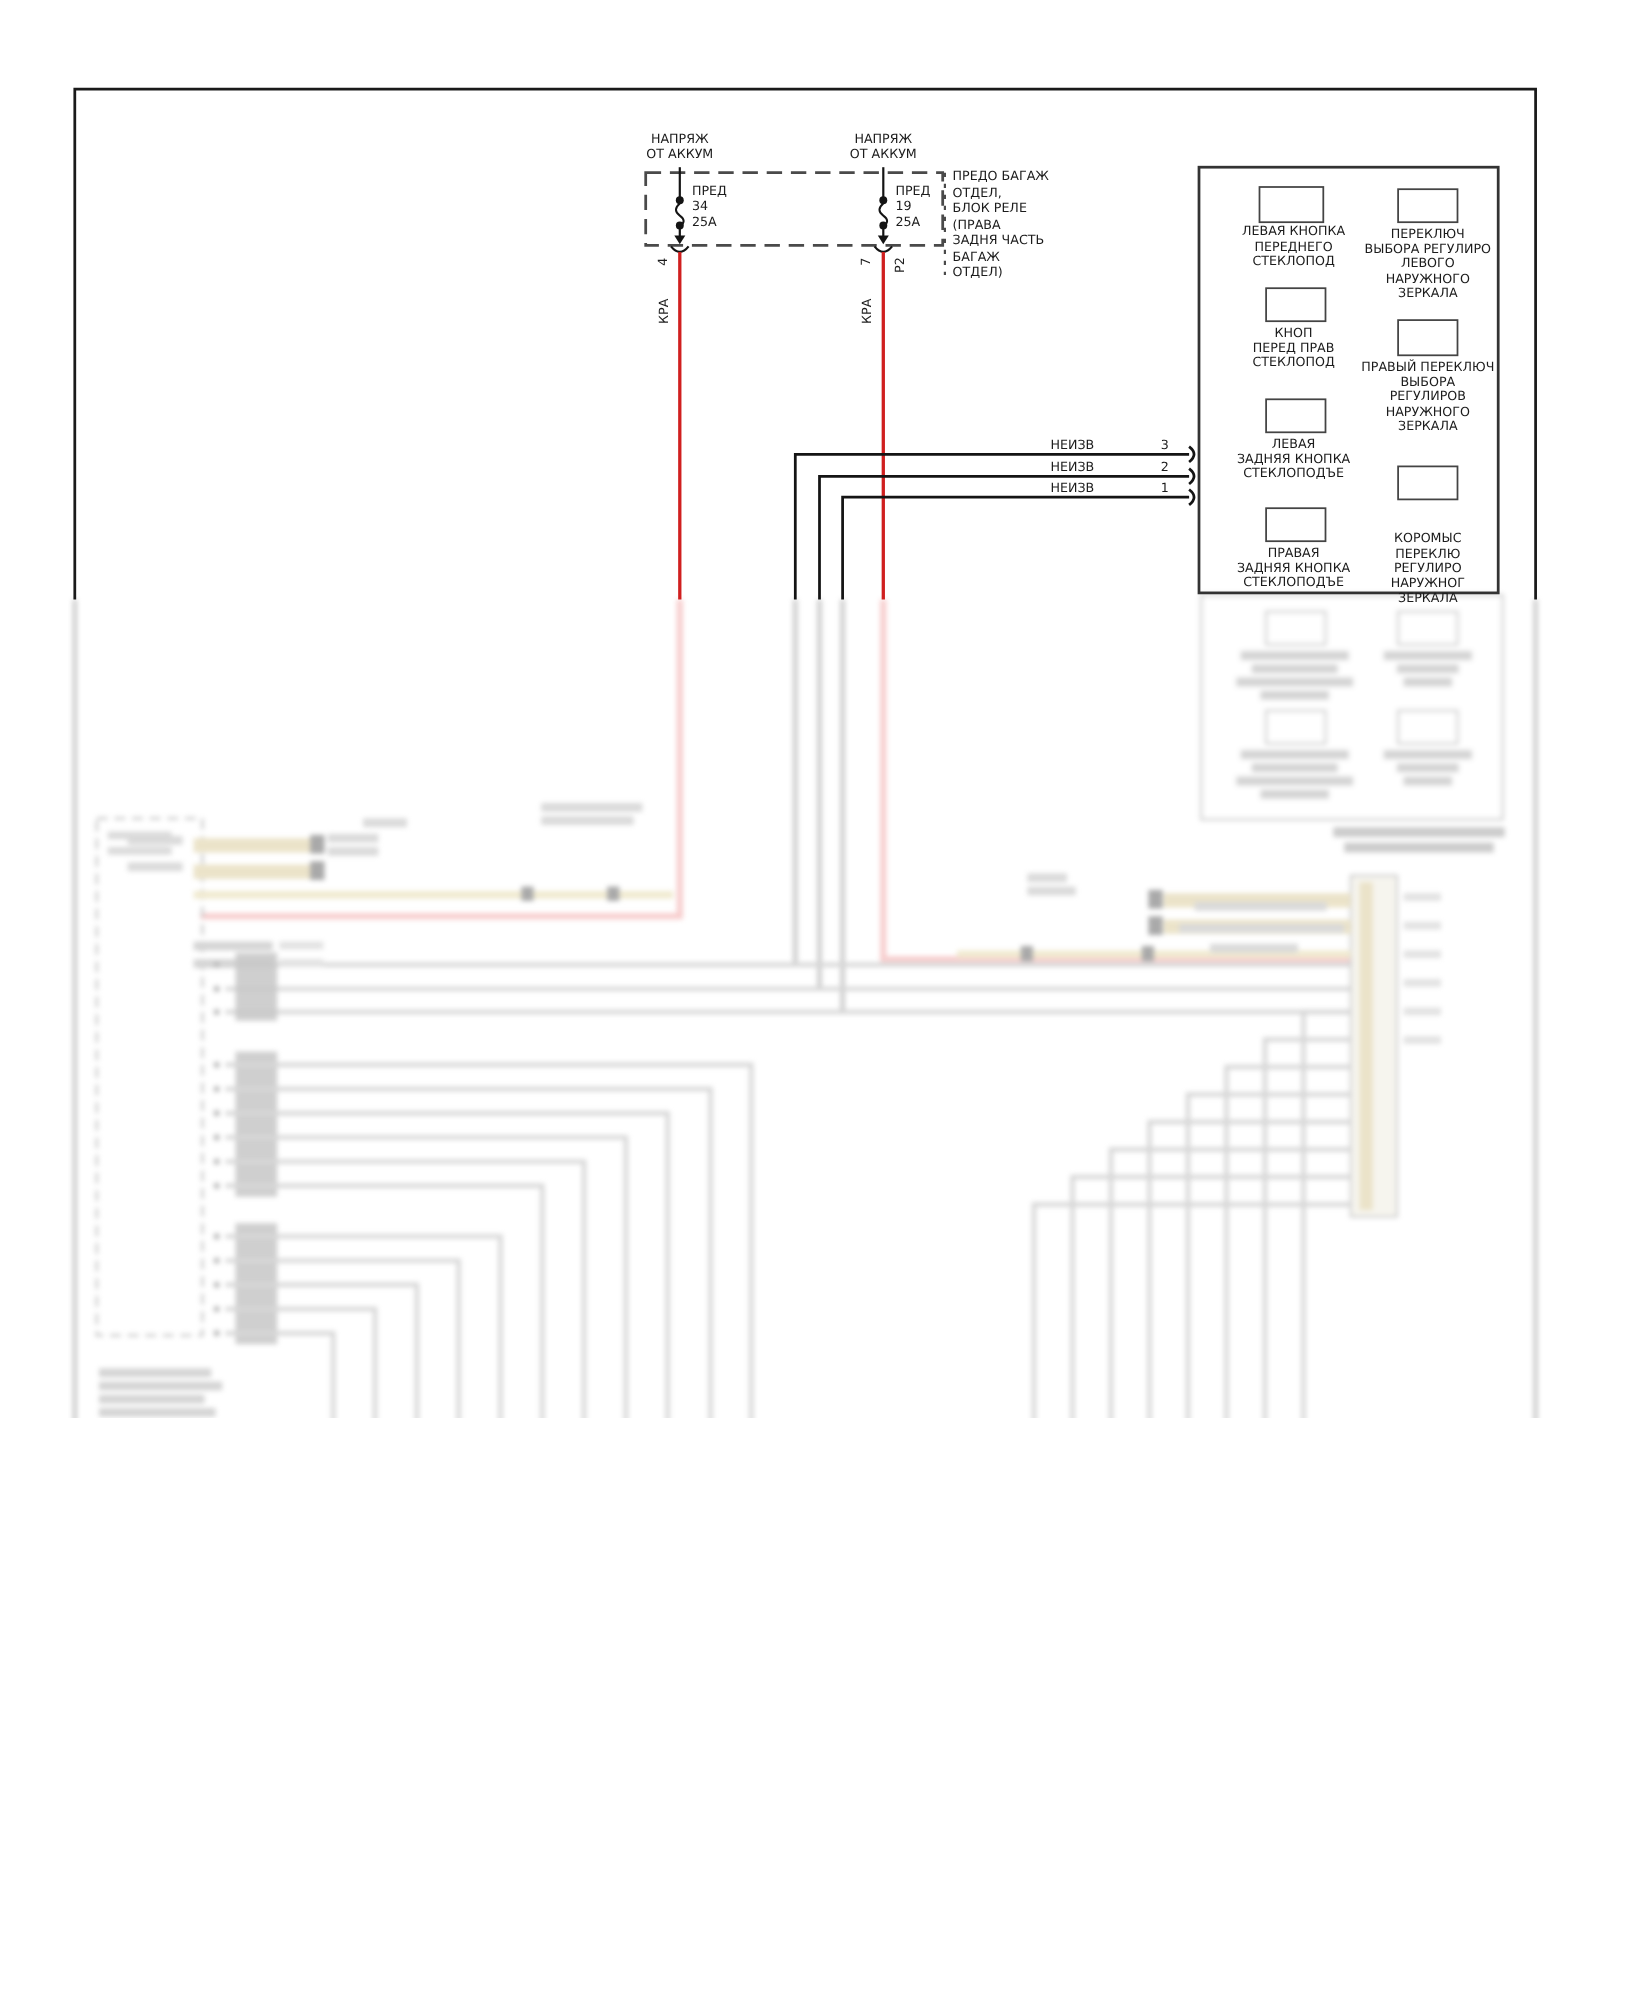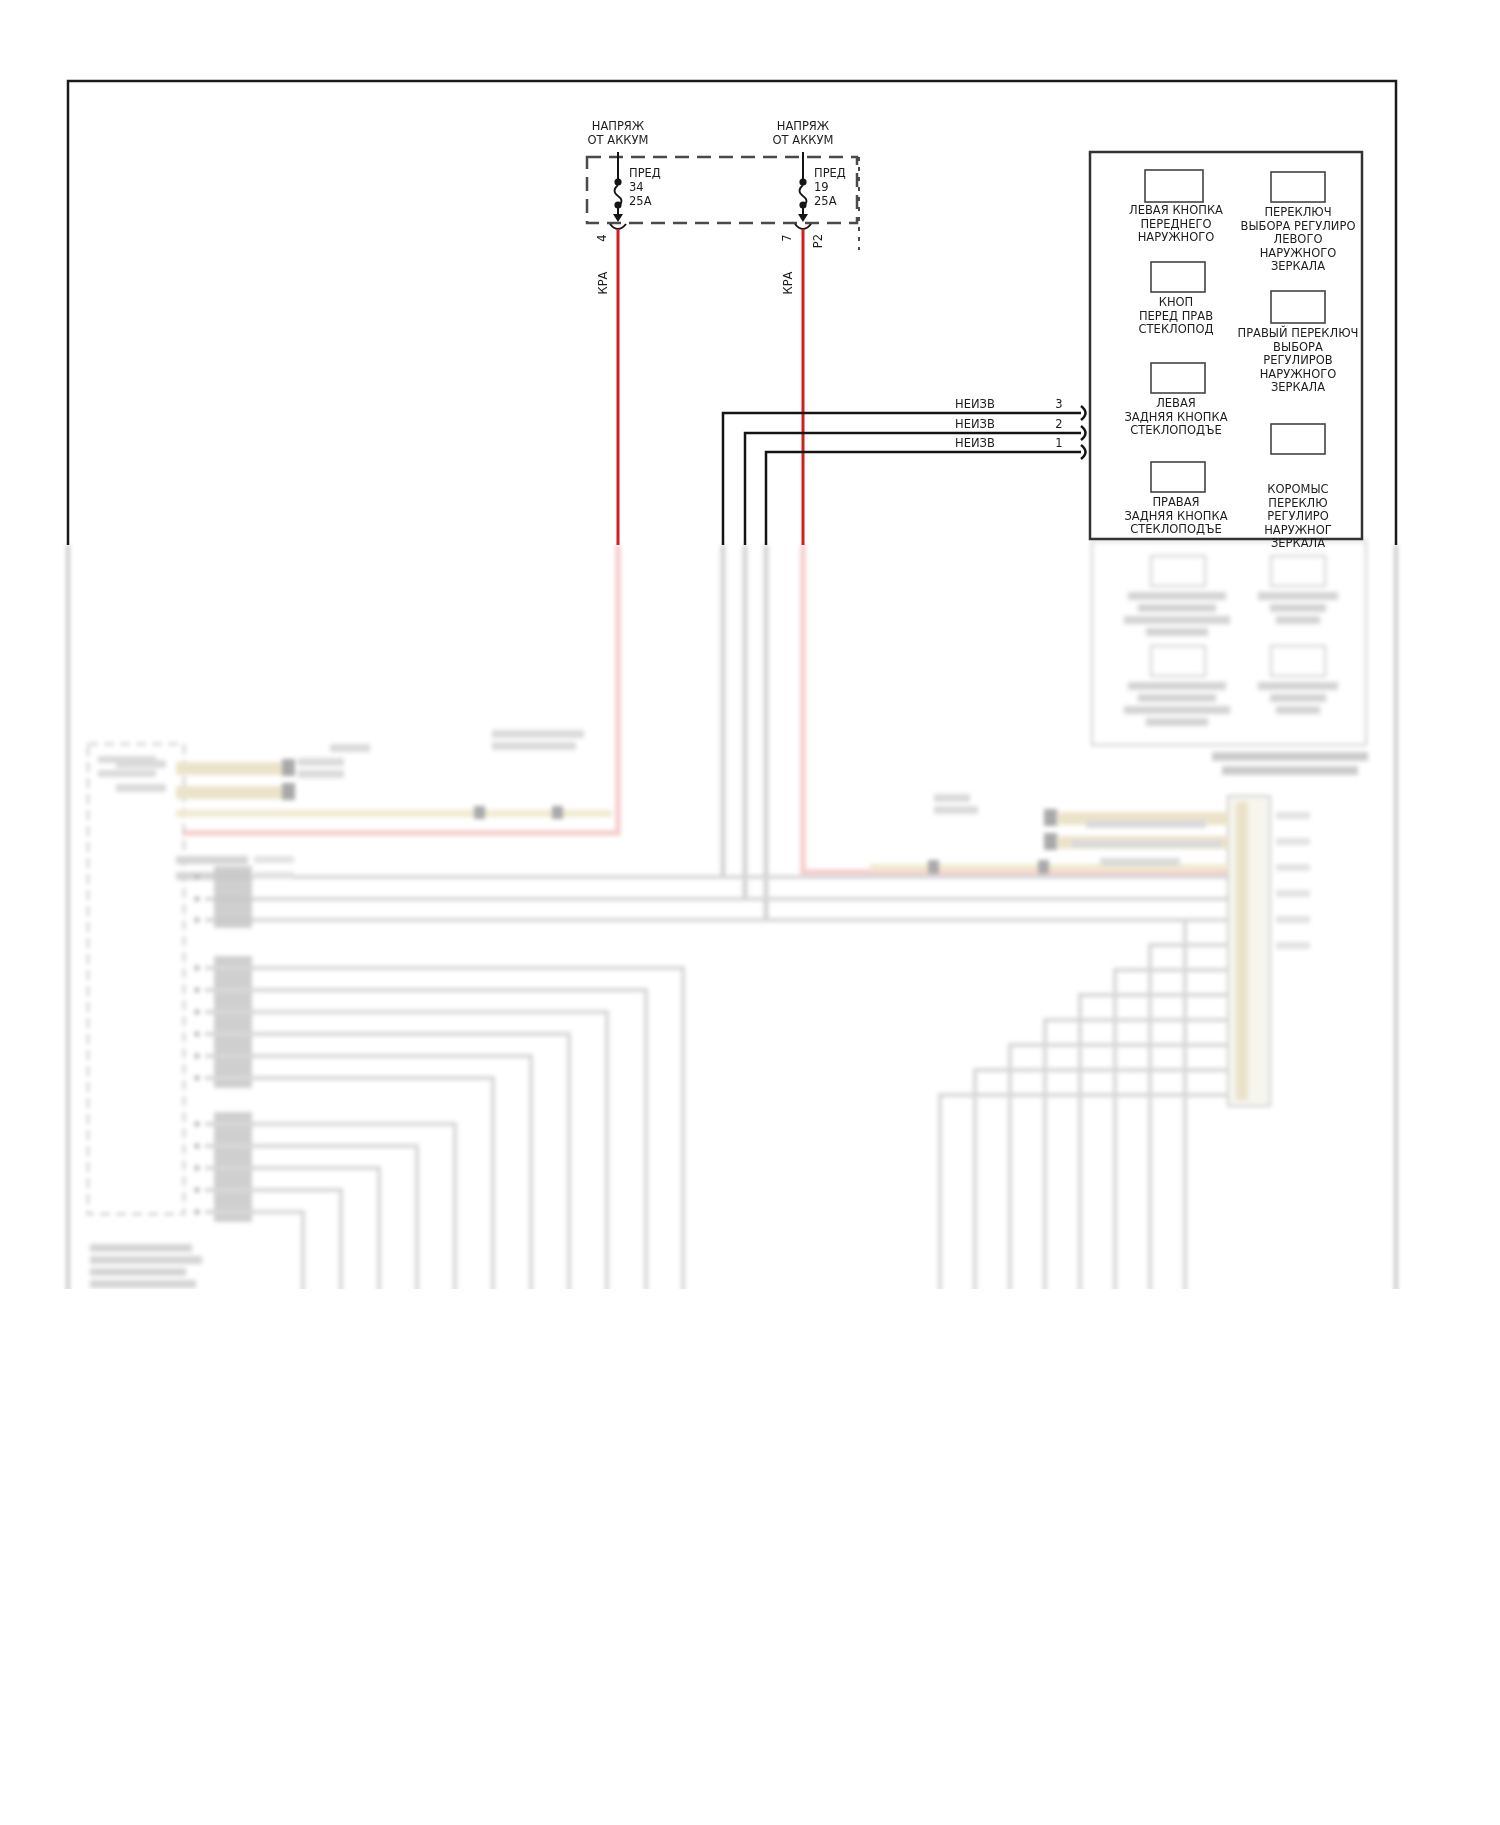--- a/index.html
+++ b/index.html
@@ -319,31 +319,38 @@
     <span class="lbl" style="position:static; display:block;">19</span>
     <span class="lbl" style="position:static; display:block;">25A</span>
   </div>
 
   <div class="lbl rot" style="left:587px; top:231px; width:30px; height:14px;">4</div>
   <div class="lbl rot" style="left:583px; top:276px; width:40px; height:14px;">КРА</div>
   <div class="lbl rot" style="left:772px; top:231px; width:30px; height:14px;">7</div>
   <div class="lbl rot" style="left:803px; top:234px; width:30px; height:14px;">P2</div>
   <div class="lbl rot" style="left:768px; top:276px; width:40px; height:14px;">КРА</div>
 
+  <div class="lbl" style="left:866px; top:153px; width:150px; line-height:14.5px;">ПРЕДО БАГАЖ
+ОТДЕЛ,
+БЛОК РЕЛЕ
+(ПРАВА
+ЗАДНЯ ЧАСТЬ
+БАГАЖ
+ОТДЕЛ)</div>
 
   <div class="lbl rgt" style="left:955px; top:397px; width:80px;">НЕИЗВ</div>
   <div class="lbl ctr" style="left:1048px; top:397px; width:22px;">3</div>
   <div class="lbl rgt" style="left:955px; top:417px; width:80px;">НЕИЗВ</div>
   <div class="lbl ctr" style="left:1048px; top:417px; width:22px;">2</div>
   <div class="lbl rgt" style="left:955px; top:436px; width:80px;">НЕИЗВ</div>
   <div class="lbl ctr" style="left:1048px; top:436px; width:22px;">1</div>
 
   <div class="lbl ctr" style="left:1096px; top:204px; width:160px; line-height:13.5px;">ЛЕВАЯ КНОПКА
 ПЕРЕДНЕГО
-НАРУЖНОГО</div>
+СТЕКЛОПОД</div>
   <div class="lbl ctr" style="left:1096px; top:296px; width:160px; line-height:13.5px;">КНОП
 ПЕРЕД ПРАВ
 СТЕКЛОПОД</div>
   <div class="lbl ctr" style="left:1096px; top:397px; width:160px; line-height:13.5px;">ЛЕВАЯ
 ЗАДНЯЯ КНОПКА
 СТЕКЛОПОДЪЕ</div>
   <div class="lbl ctr" style="left:1096px; top:496px; width:160px; line-height:13.5px;">ПРАВАЯ
 ЗАДНЯЯ КНОПКА
 СТЕКЛОПОДЪЕ</div>
   <div class="lbl ctr" style="left:1218px; top:206px; width:160px; line-height:13.5px;">ПЕРЕКЛЮЧ

